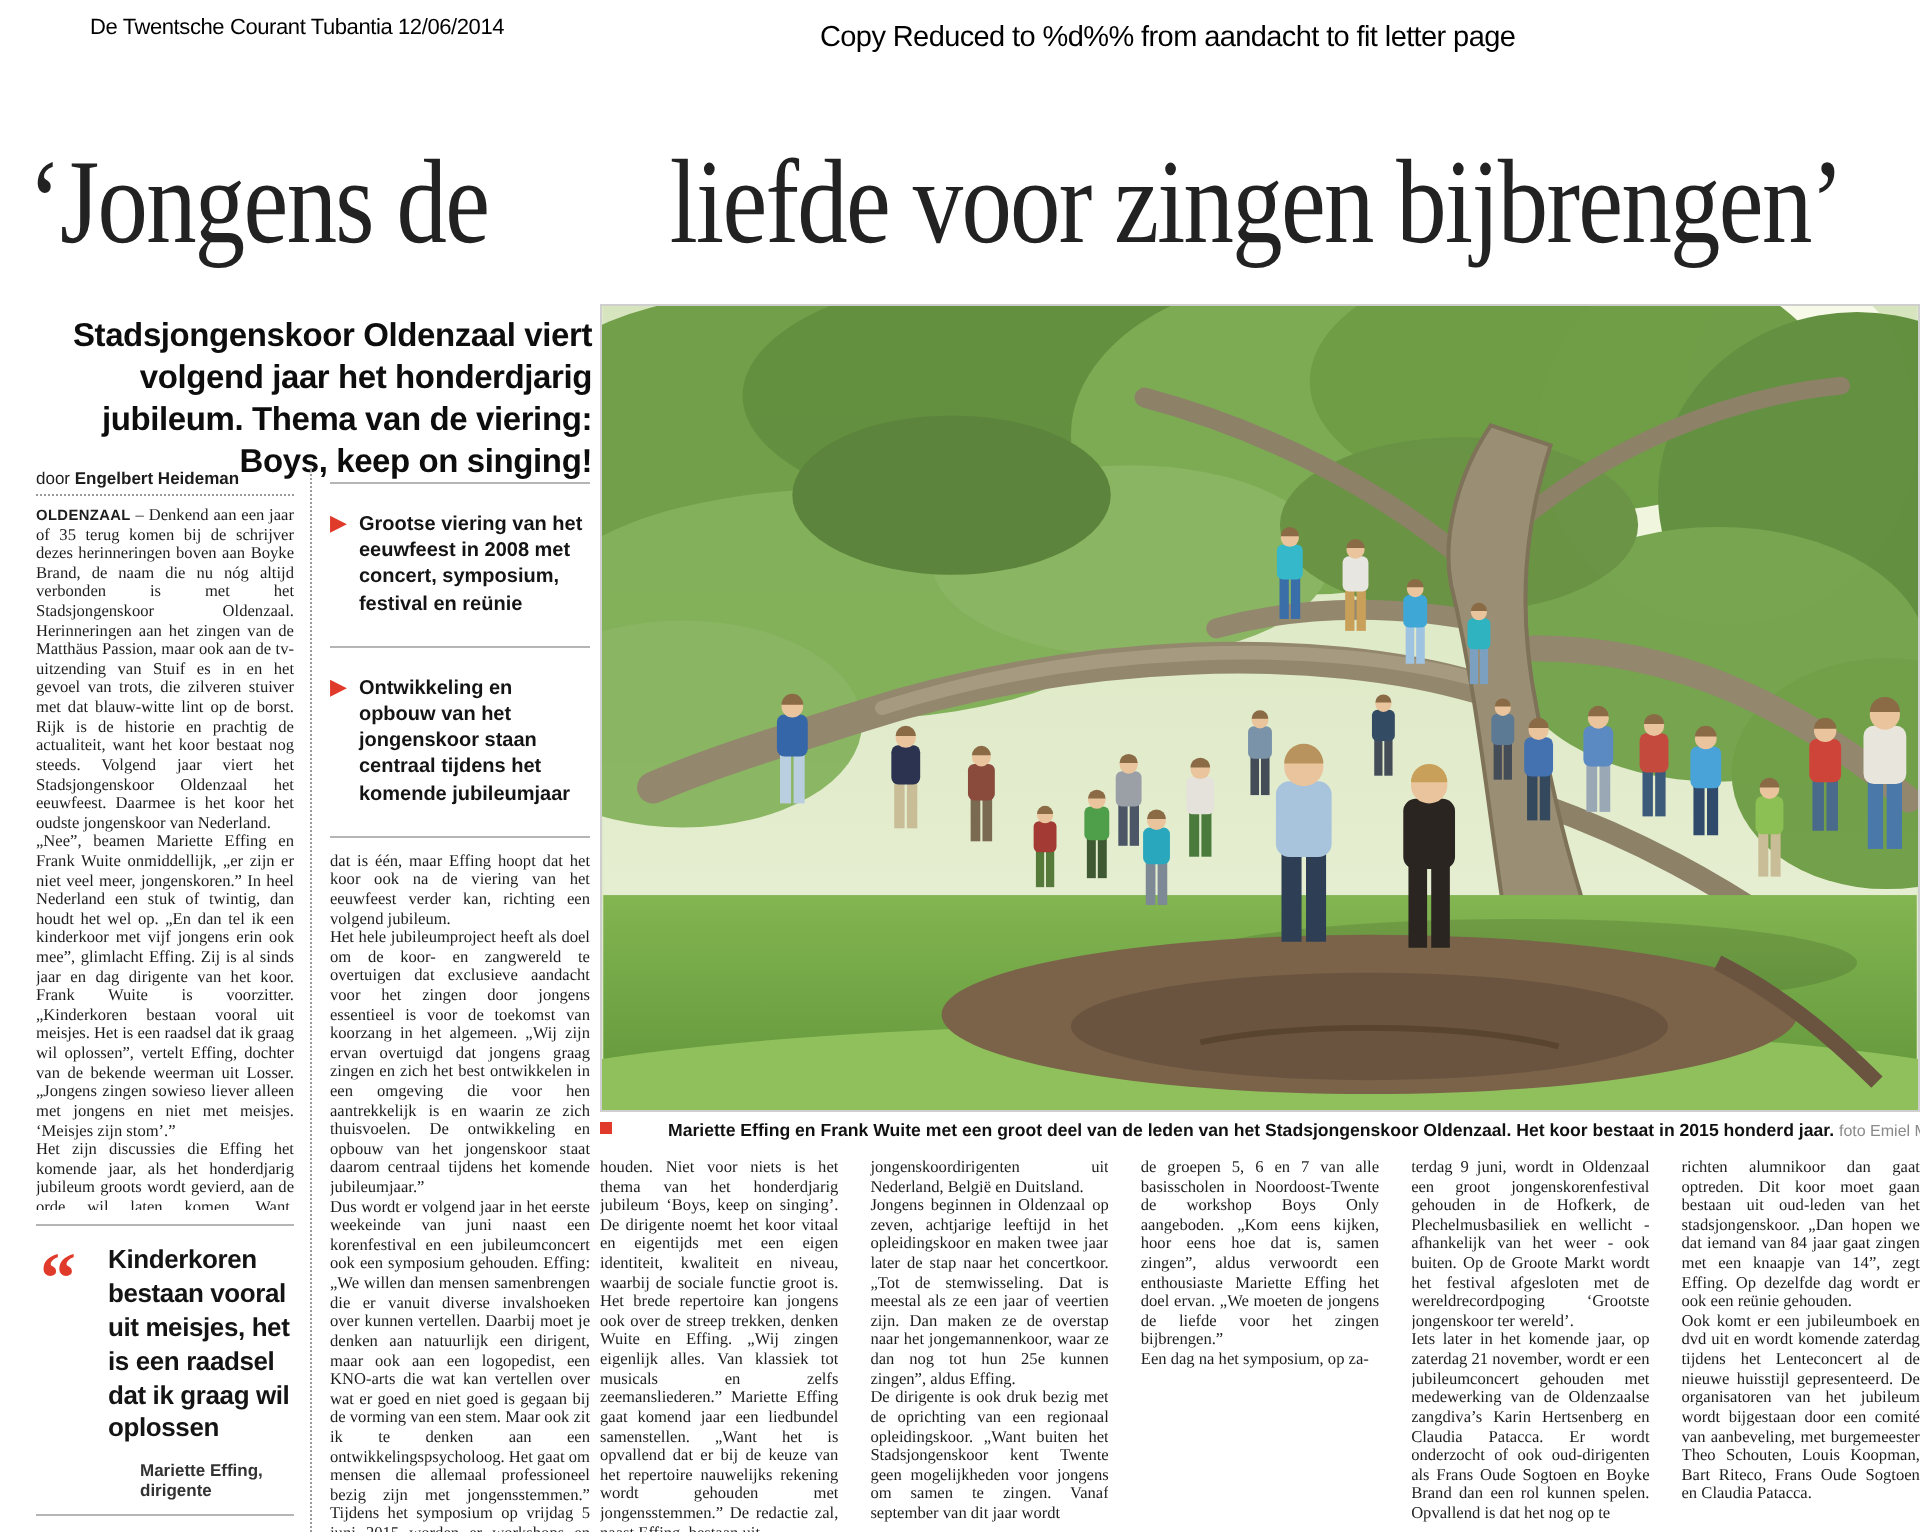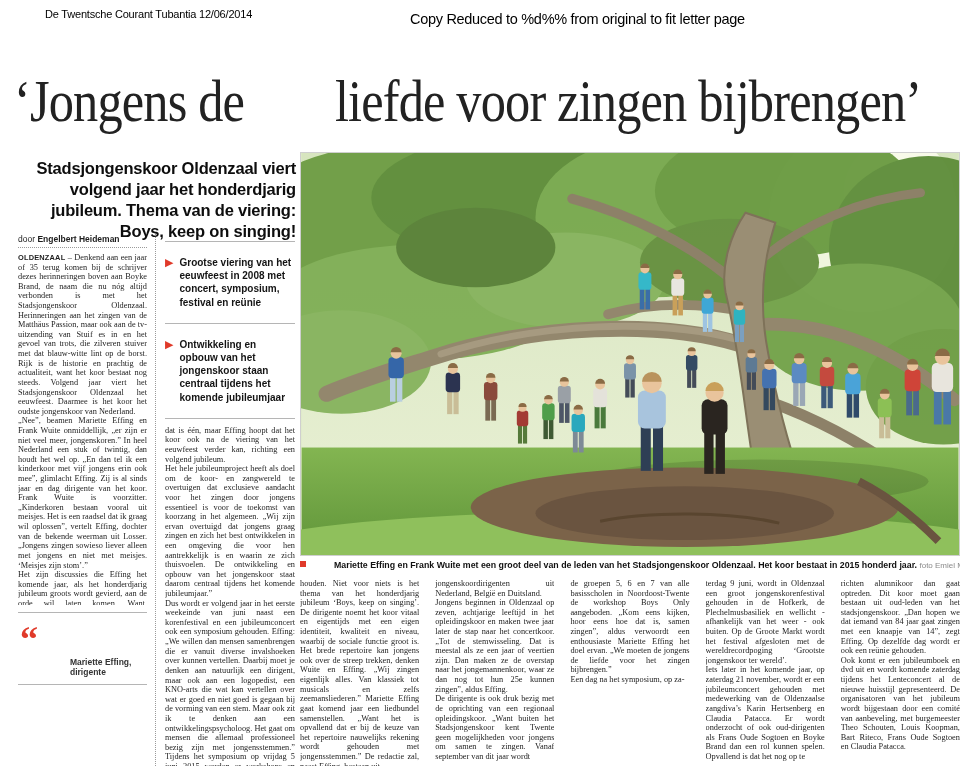--- a/index.html
+++ b/index.html
@@ -78,21 +78,21 @@
   
   .bottom-cols { position: absolute; left: 300px; top: 579px; width: 660px; height: 187px; display: flex; gap: 16px; overflow: hidden; }
   .bcol { width: 119.2px; flex: none; overflow: hidden; }
 </style>
 </head>
 <body>
 
 <div class="page">
 
   <div class="masthead" data-bind="header.title">De Twentsche Courant Tubantia 12/06/2014</div>
-  <div class="reduce-note" data-bind="header.note">Copy Reduced to %d%% from original to fit letter page</div>
+  <div class="reduce-note" data-bind="header.note">Copy Reduced to %d%% from aandacht to fit letter page</div>
 
   <h1 class="headline">
     <span class="h-part1" data-bind="headline.part1">‘Jongens de</span>
     <span class="h-part2" data-bind="headline.part2">liefde voor zingen bijbrengen’</span>
   </h1>
 
   <div class="standfirst" data-bind="standfirst">Stadsjongenskoor Oldenzaal viert volgend jaar het honderdjarig jubileum. Thema van de viering: Boys, keep on singing!</div>
 
   <div class="left-cols">
     <div class="colL1">
@@ -101,20 +101,21 @@
         <p class="para"><span class="dateline" data-bind="article.col1.dateline">OLDENZAAL</span><span data-bind="article.col1.lead_rest"> – Denkend aan een jaar of 35 terug komen bij de schrijver dezes herinneringen boven aan Boyke Brand, de naam die nu nóg altijd verbonden is met het Stadsjongenskoor Oldenzaal. Herinneringen aan het zingen van de Matthäus Passion, maar ook aan de tv-uitzending van Stuif es in en het gevoel van trots, die zilveren stuiver met dat blauw-witte lint op de borst. Rijk is de historie en prachtig de actualiteit, want het koor bestaat nog steeds. Volgend jaar viert het Stadsjongenskoor Oldenzaal het eeuwfeest. Daarmee is het koor het oudste jongenskoor van Nederland.</span></p>
         <div data-bind-list="article.col1.paragraphs">
             <p>„Nee”, beamen Mariette Effing en Frank Wuite onmiddellijk, „er zijn er niet veel meer, jongenskoren.” In heel Nederland een stuk of twintig, dan houdt het wel op. „En dan tel ik een kinderkoor met vijf jongens erin ook mee”, glimlacht Effing. Zij is al sinds jaar en dag dirigente van het koor. Frank Wuite is voorzitter. „Kinderkoren bestaan vooral uit meisjes. Het is een raadsel dat ik graag wil oplossen”, vertelt Effing, dochter van de bekende weerman uit Losser. „Jongens zingen sowieso liever alleen met jongens en niet met meisjes. ‘Meisjes zijn stom’.”</p>
             <p>Het zijn discussies die Effing het komende jaar, als het honderdjarig jubileum groots wordt gevierd, aan de orde wil laten komen. Want, feestvieren en zingen</p>
           </div>
       </div>
       <hr class="rule">
       <div class="pullquote">
         <div class="pq-row">
           <span class="quote-icon">“</span>
+          <span class="pq-text" data-bind="pull_quote.text">Kinderkoren bestaan vooral uit meisjes, het is een raadsel dat ik graag wil oplossen</span>
         </div>
         <div class="pq-attr" data-bind="pull_quote.attribution">Mariette Effing, dirigente</div>
       </div>
       <hr class="rule">
     </div>
 
     <div class="colL2">
       <hr class="rule">
       <div class="bullet">
         <span class="arrow-icon">▶</span>

